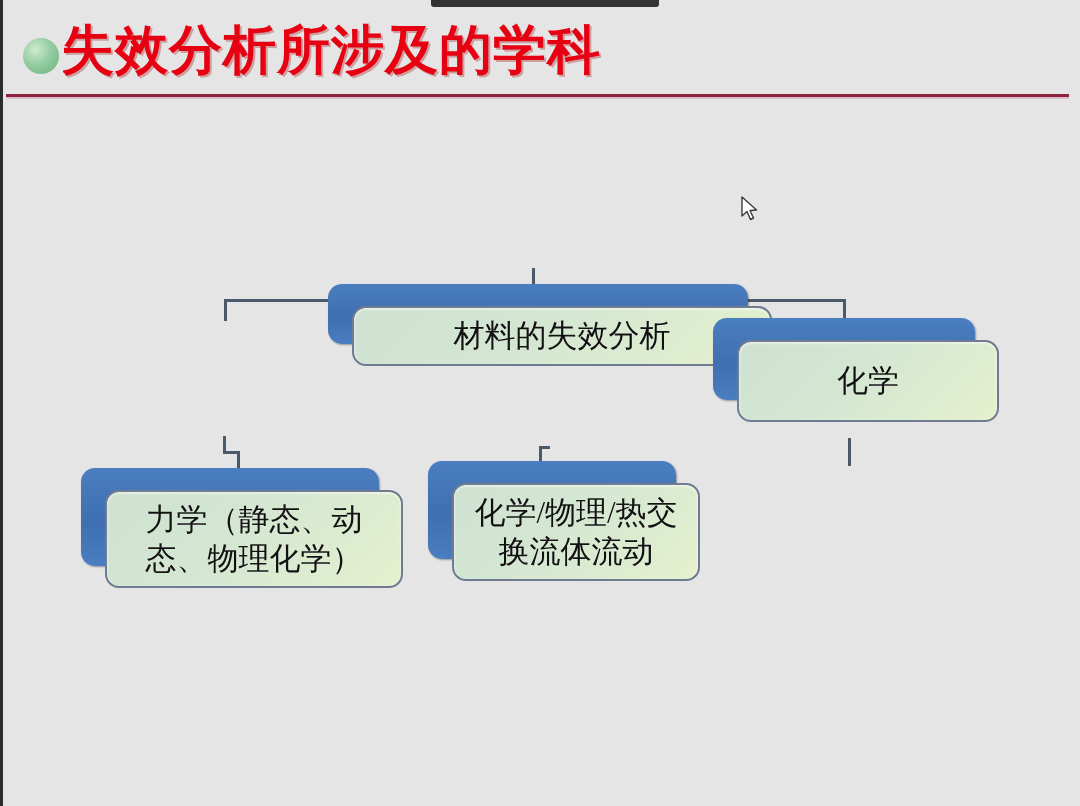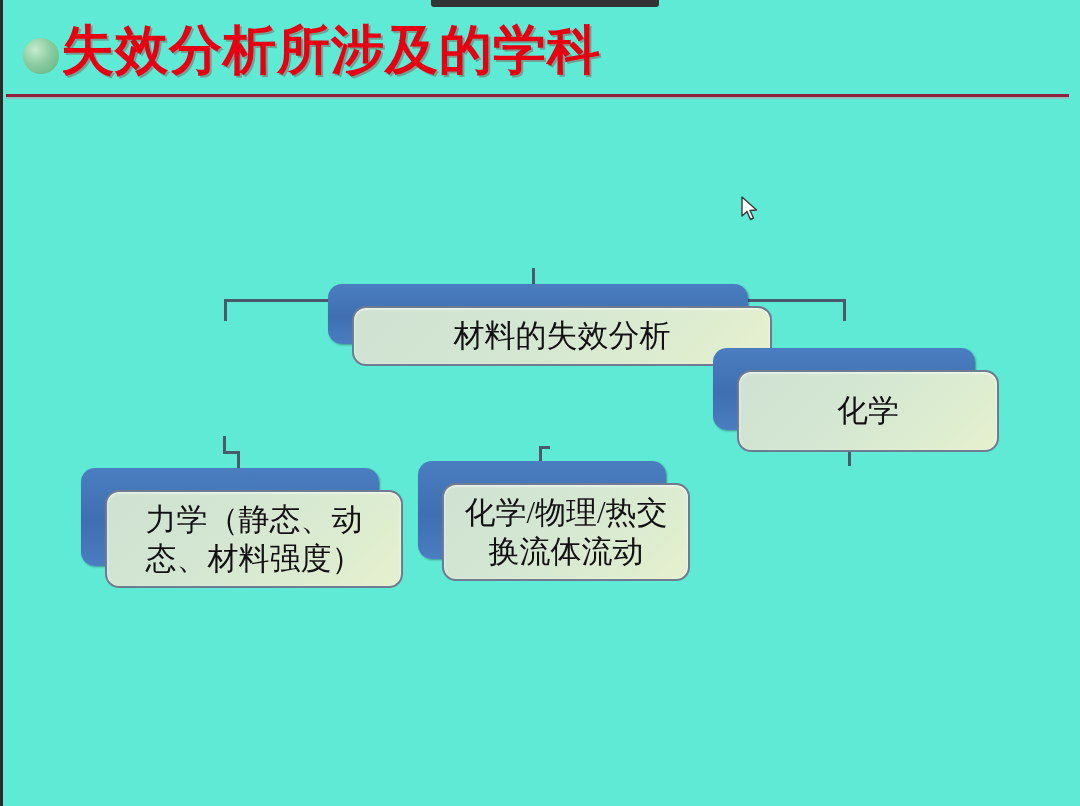--- a/index.html
+++ b/index.html
@@ -8,21 +8,21 @@
     padding: 0;
     background: #ffffff;
   }
   body {
     font-family: "Liberation Serif", "DejaVu Serif", serif;
   }
   #slide {
     position: relative;
     width: 1080px;
     height: 806px;
-    background: #5eead4;
+    background: #e5e5e5;
     overflow: hidden;
     box-sizing: border-box;
     border-left: 3px solid #2b2b2b;
   }
 
   
   .top-bar {
     position: absolute;
     left: 428px;
     top: 0px;
@@ -175,36 +175,36 @@
 
     <div class="node root" style="left:325px; top:186px; width:420px; height:60px;">
       <div class="shadow"></div>
       <div class="face">
         <span class="label">材料的失效分析</span>
       </div>
     </div>
 
 
 
-    <div class="node level2" style="left:710px; top:220px; width:262px; height:82px;margin-top:30px;">
+    <div class="node level2" style="left:710px; top:220px; width:262px; height:82px;">
       <div class="shadow"></div>
       <div class="face">
         <span class="label">化学</span>
       </div>
     </div>
 
     <div class="node level3" style="left:78px; top:370px; width:298px; height:98px;">
       <div class="shadow"></div>
       <div class="face">
         <span class="label">力学（静态、动
-态、材料强度）</span>
-      </div>
-    </div>
-
-    <div class="node level3" style="left:415px; top:363px; width:248px; height:98px;">
+态、物理化学）</span>
+      </div>
+    </div>
+
+    <div class="node level3" style="left:425px; top:363px; width:248px; height:98px;">
       <div class="shadow"></div>
       <div class="face">
         <span class="label">化学/物理/热交
 换流体流动</span>
       </div>
     </div>
 
 
   </div>
 

